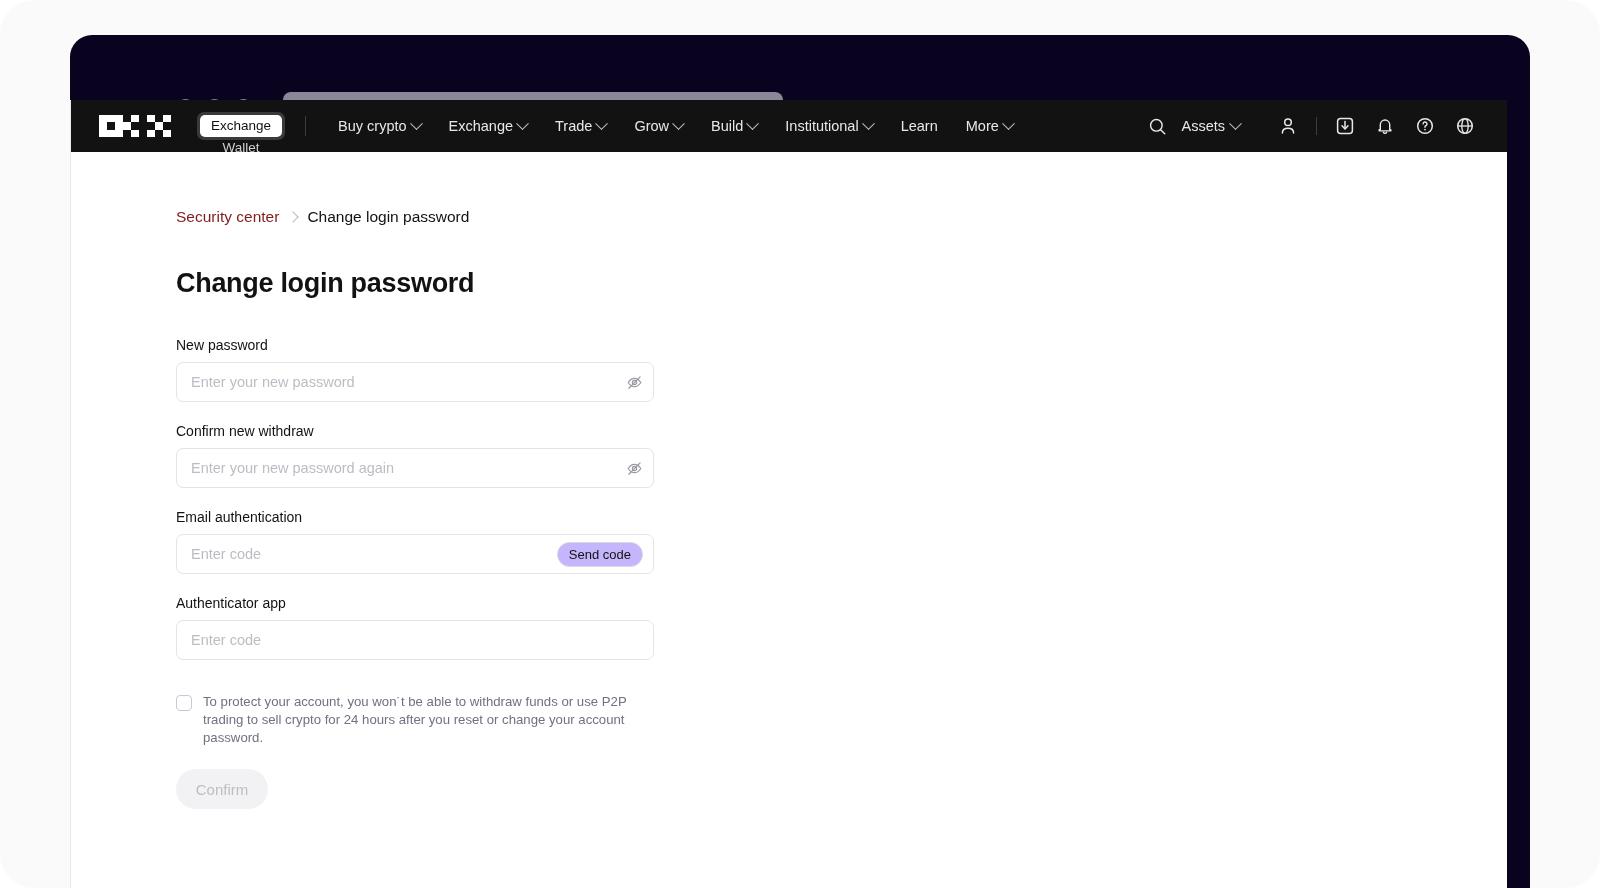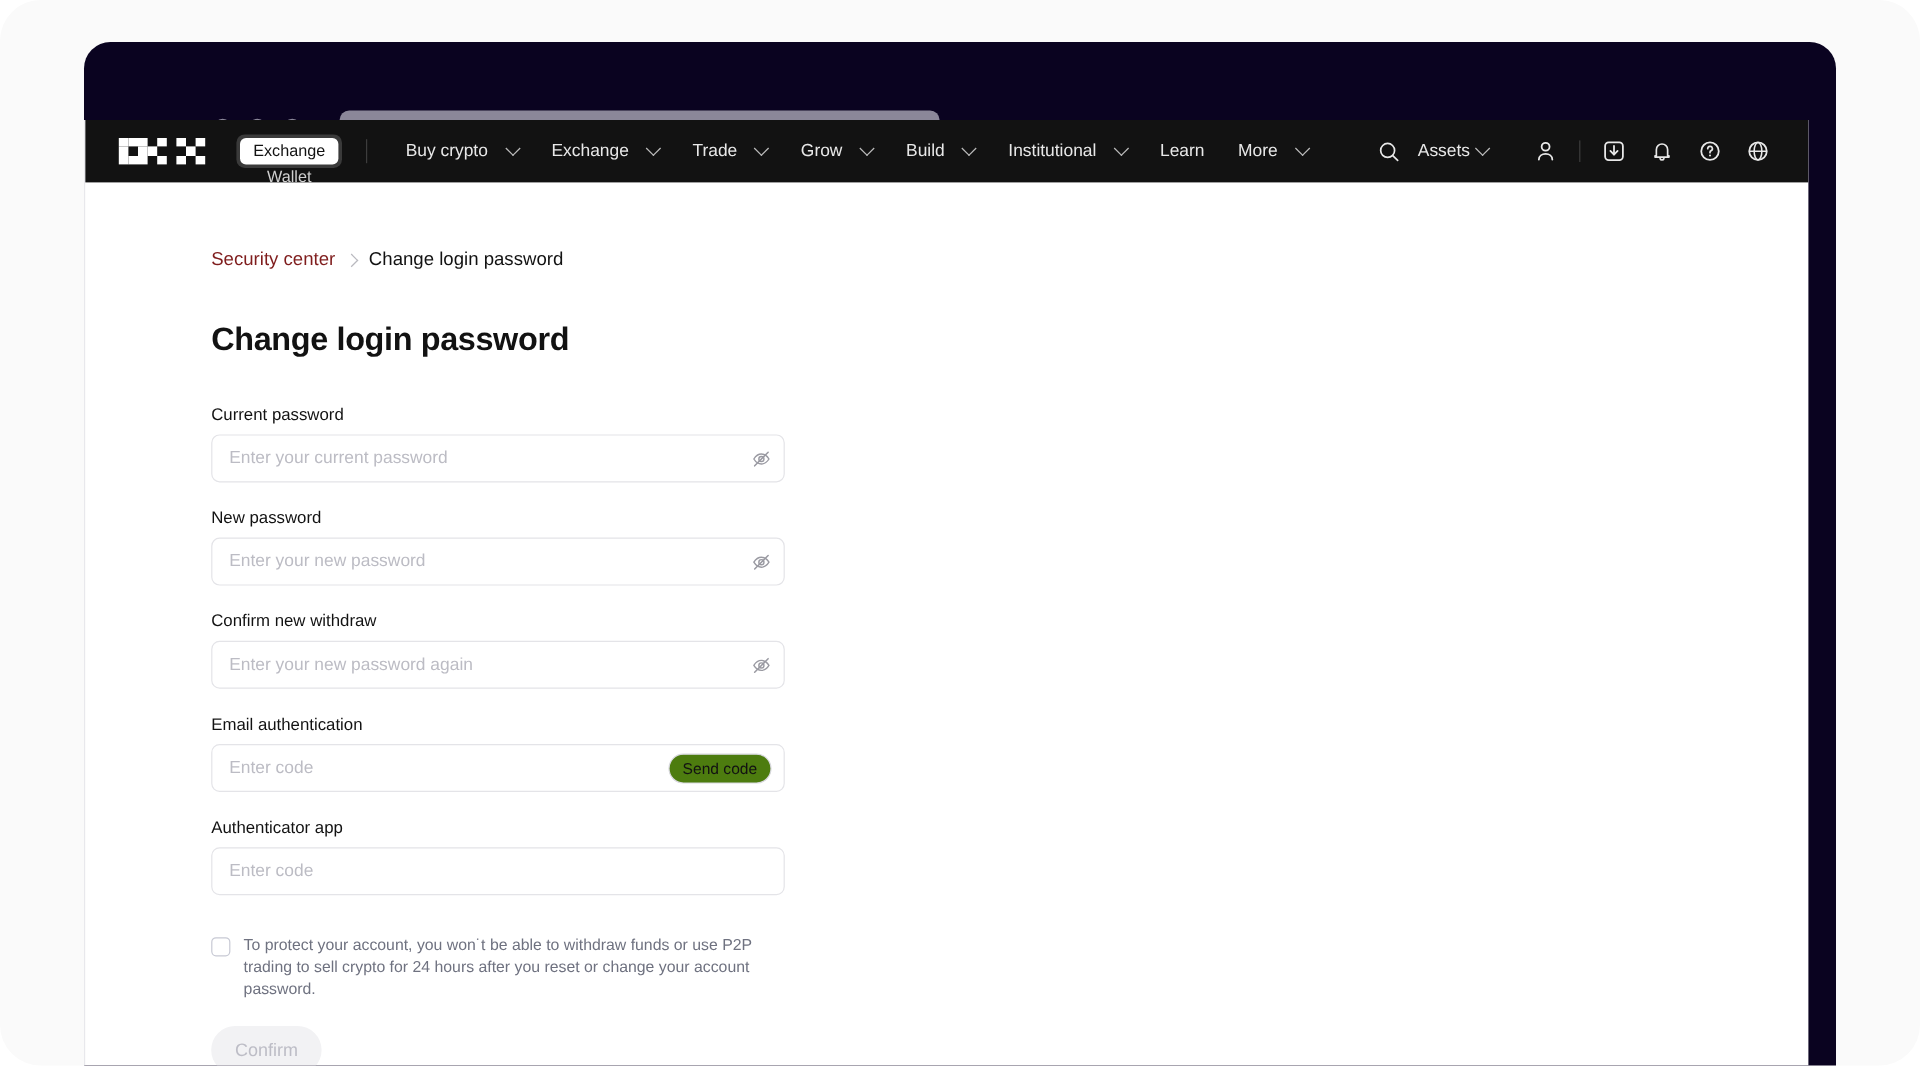--- a/index.html
+++ b/index.html
@@ -133,21 +133,21 @@
   }
 
   #nav-links {
     display: flex;
     align-items: center;
     gap: 0px;
   }
   .nav-link {
     display: flex;
     align-items: center;
-    gap: 16px;
+    gap: 5px;
     color: #e8e8e8;
     font-size: 14.5px;
     padding: 0 14px;
     cursor: pointer;
     white-space: nowrap;
   }
   .chev {
     display: inline-block;
     width: 8px; height: 8px;
     border-right: 1.4px solid #bdbdbd;
@@ -261,21 +261,21 @@
     flex: 0 0 auto;
   }
 
   .send-code-btn {
     margin-right: 10px;
     border: 1px solid #d8d8de;
     border-radius: 16px;
     padding: 4px 11px;
     font-size: 13px;
     color: #121212;
-    background: #4d7c0f;
+    background: #c4b5fd;
     cursor: pointer;
     white-space: nowrap;
     font-family: "Liberation Sans", sans-serif;
   }
 
   
   #consent-row {
     display: flex;
     align-items: flex-start;
     gap: 11px;
@@ -468,33 +468,20 @@
 
       <div id="breadcrumb">
         <span class="crumb-link">Security center</span>
         <span class="crumb-sep"></span>
         <span class="crumb-current">Change login password</span>
       </div>
 
       <div id="page-title">Change login password</div>
 
       
-      <div class="field-group">
-        <div class="field-label">Current password</div>
-        <div class="field-box">
-          <input type="text" placeholder="Enter your current password" style="">
-          <div class="eye-btn">
-            <svg width="17" height="17" viewBox="0 0 20 20" fill="none">
-              <path d="M2.6 10S5.6 5.1 10 5.1 17.4 10 17.4 10 14.4 14.9 10 14.9 2.6 10 2.6 10Z" stroke="#9a9aa2" stroke-width="1.4" stroke-linejoin="round"></path>
-              <circle cx="10" cy="10" r="2.5" stroke="#9a9aa2" stroke-width="1.4"></circle>
-              <line x1="3.4" y1="16.7" x2="16.6" y2="3.4" stroke="#9a9aa2" stroke-width="1.5" stroke-linecap="round"></line>
-            </svg>
-          </div>
-        </div>
-      </div>
 
       
       <div class="field-group">
         <div class="field-label">New password</div>
         <div class="field-box">
           <input type="text" placeholder="Enter your new password" style="">
           <div class="eye-btn">
             <svg width="17" height="17" viewBox="0 0 20 20" fill="none">
               <path d="M2.6 10S5.6 5.1 10 5.1 17.4 10 17.4 10 14.4 14.9 10 14.9 2.6 10 2.6 10Z" stroke="#9a9aa2" stroke-width="1.4" stroke-linejoin="round"></path>
               <circle cx="10" cy="10" r="2.5" stroke="#9a9aa2" stroke-width="1.4"></circle>

